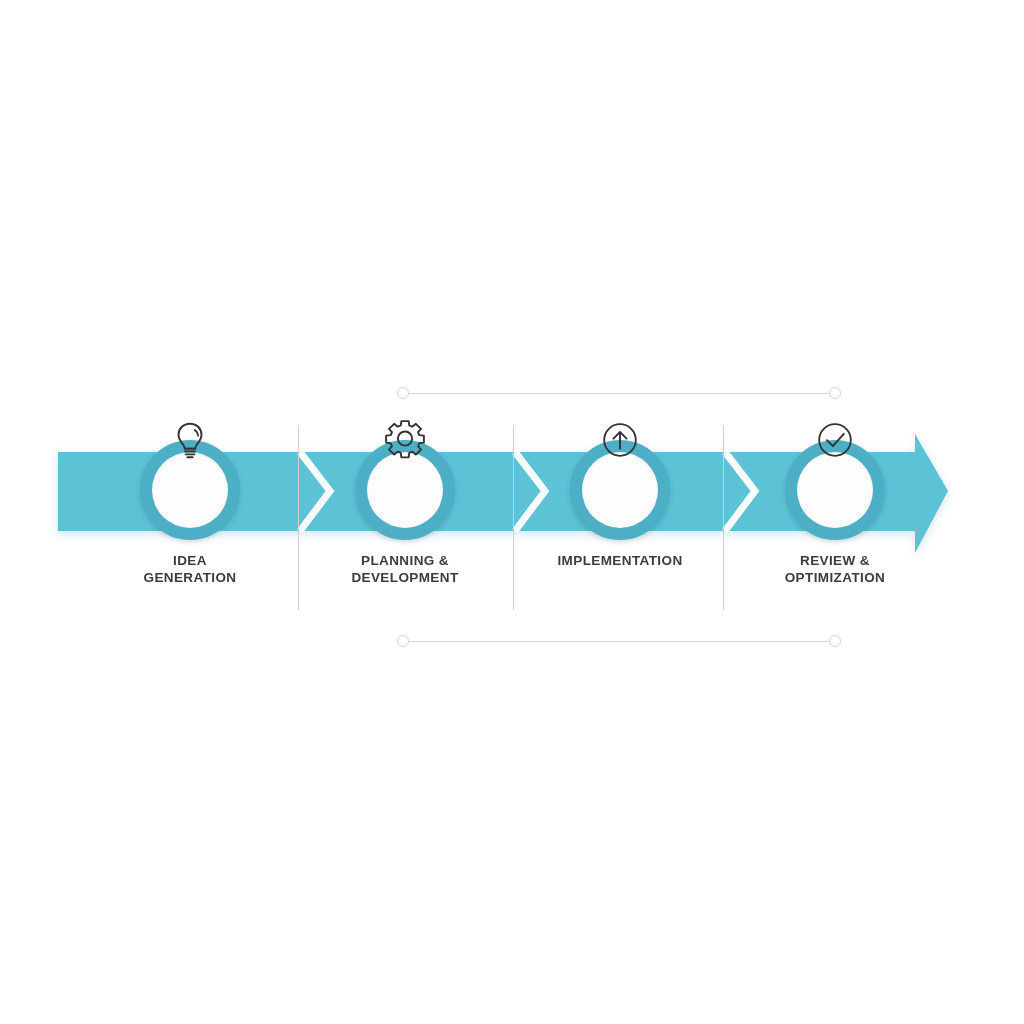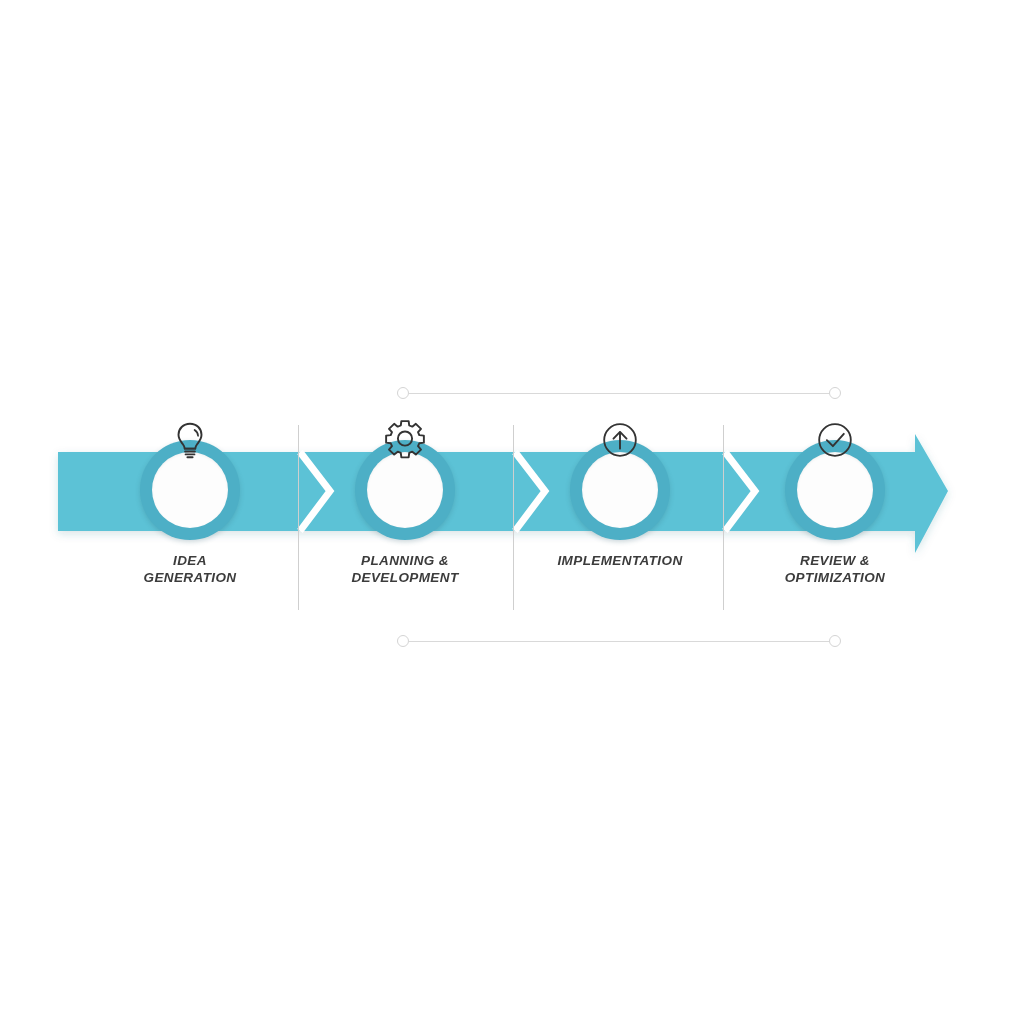--- a/index.html
+++ b/index.html
@@ -10,21 +10,20 @@
   }
   body {
     font-family: "Liberation Sans", sans-serif;
   }
   #canvas {
     position: relative;
     width: 1024px;
     height: 1024px;
     background: #ffffff;
     overflow: hidden;
-    font-style: italic;
   }
 
   
   .arrow-band {
     position: absolute;
     left: 0;
     top: 0;
     width: 1024px;
     height: 1024px;
     pointer-events: none;

